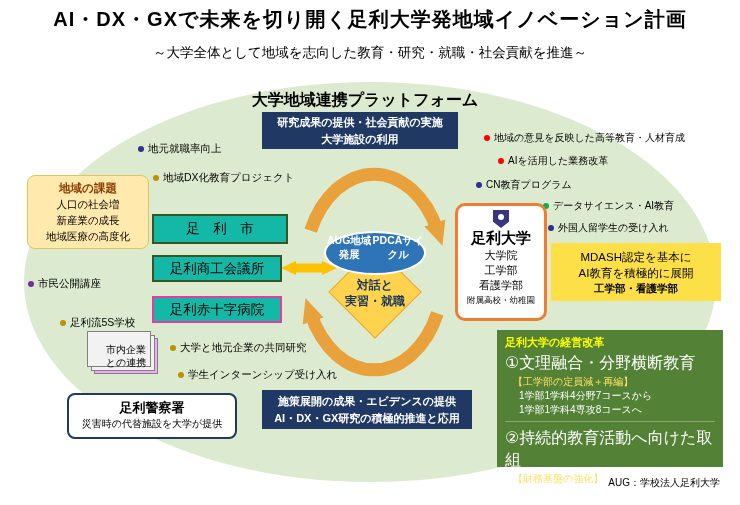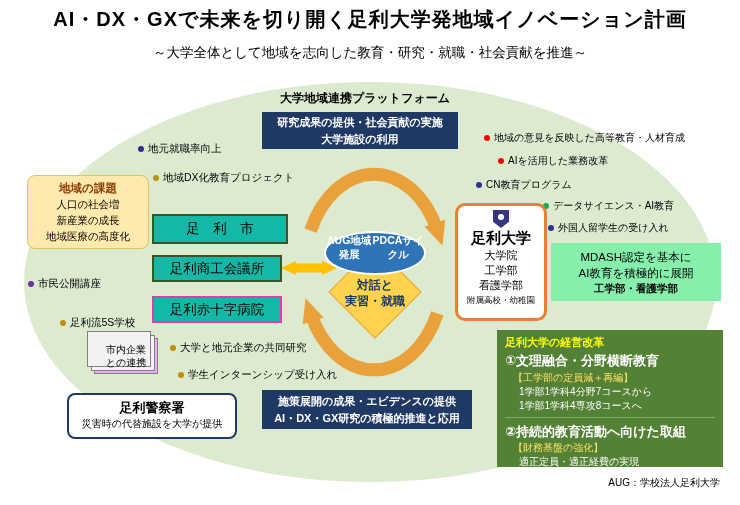--- a/index.html
+++ b/index.html
@@ -5,21 +5,21 @@
   * { margin:0; padding:0; box-sizing:border-box; }
   body { font-family:"Liberation Sans","DejaVu Sans",sans-serif; background:#fff; }
   .canvas { position:relative; width:740px; height:505px; background:#fff; overflow:hidden; }
   .abs { position:absolute; }
 
   .page-title { top:6px; left:0; width:100%; text-align:center; font-size:20px; font-weight:bold; color:#000; letter-spacing:1px; }
   .page-subtitle { top:44px; left:0; width:100%; text-align:center; font-size:13.5px; color:#000; }
 
   .ellipse-bg { left:24px; top:82px; width:692px; height:400px; background:#dcebcf; border-radius:50%; z-index:0; }
 
-  .platform-label { left:245px; top:90px; width:240px; text-align:center; font-size:12px; font-weight:bold; color:#000; z-index:2; }
+  .platform-label { left:245px; top:90px; width:240px; text-align:center; font-size:16px; font-weight:bold; color:#000; z-index:2; }
 
   .banner { background:#1f3864; color:#fff; text-align:center; font-weight:bold; display:flex; flex-direction:column; justify-content:center; line-height:1.5; z-index:3; }
   .banner-top { left:262px; top:112px; width:196px; height:37px; font-size:11px; }
   .banner-bottom { left:262px; top:390px; width:210px; height:39px; font-size:11px; }
 
   .bullet { position:absolute; display:flex; align-items:center; gap:4px; font-size:10.5px; color:#000; white-space:nowrap; z-index:2; }
   .bullet.small { font-size:10px; }
   .dot { width:6px; height:6px; border-radius:50%; flex:none; }
 
   .issues-box { left:27px; top:175px; width:122px; height:74px; background:#ffe9ad; border:1px solid #e3c35a; border-radius:8px; text-align:center; padding-top:4px; font-size:10.5px; line-height:1.5; z-index:2; }
@@ -45,26 +45,26 @@
   .diamond-text { left:330px; top:278px; width:90px; text-align:center; font-weight:bold; font-size:12px; color:#17365d; line-height:1.3; z-index:4; }
   .pdca { left:324px; top:231px; width:102px; height:44px; background:#2e74b6; border:2px solid #fff; border-radius:50%; color:#fff; font-weight:bold; font-size:10.5px; text-align:center; display:flex; flex-direction:row; justify-content:center; line-height:1.35; z-index:5; }
 
   .univ-box { left:455px; top:203px; width:92px; height:118px; background:#fff; border:3px solid #ed7d31; border-radius:10px; text-align:center; padding-top:4px; z-index:3; }
   .crest { width:16px; height:18px; margin:0 auto; background:#38357f; clip-path:polygon(0 0,100% 0,100% 65%,50% 100%,0 65%); display:flex; align-items:flex-start; justify-content:center; }
   .crest span { display:block; width:6px; height:6px; margin-top:4px; border-radius:50%; background:#fff; }
   .univ-box .name { font-weight:bold; font-size:15px; margin-top:1px; color:#000; }
   .univ-box .fac { font-size:11px; line-height:1.35; }
   .univ-box .aff { font-size:8.5px; margin-top:2px; }
 
-  .mdash-box { left:551px; top:243px; width:170px; height:58px; background:#86efac; text-align:center; font-size:11.5px; color:#000; display:flex; flex-direction:column; justify-content:center; line-height:1.4; z-index:2; }
+  .mdash-box { left:551px; top:243px; width:170px; height:58px; background:#fde047; text-align:center; font-size:11.5px; color:#000; display:flex; flex-direction:column; justify-content:center; line-height:1.4; z-index:2; }
   .mdash-box .b { font-weight:bold; font-size:10.5px; }
 
   .mgmt-box { left:497px; top:330px; width:226px; height:137px; background:#538135; color:#fff; padding:5px 8px; font-size:10px; line-height:1.4; z-index:3; }
   .mgmt-box .h { color:#ffff00; font-weight:bold; font-size:11px; }
-  .mgmt-box .it { font-weight:bold; font-size:13px; margin-top:2px; }
+  .mgmt-box .it { font-weight:normal; font-size:16px; margin-top:2px; }
   .mgmt-box .sub { color:#ffe066; margin-left:8px; }
   .mgmt-box .ln { margin-left:14px; }
   .mgmt-box .sec2 { border-top:1px solid #87a86a; margin-top:4px; padding-top:3px; }
 
   .footnote { right:20px; top:476px; font-size:10px; color:#000; z-index:2; }
 </style>
 </head>
 <body>
 
 <div class="canvas">

